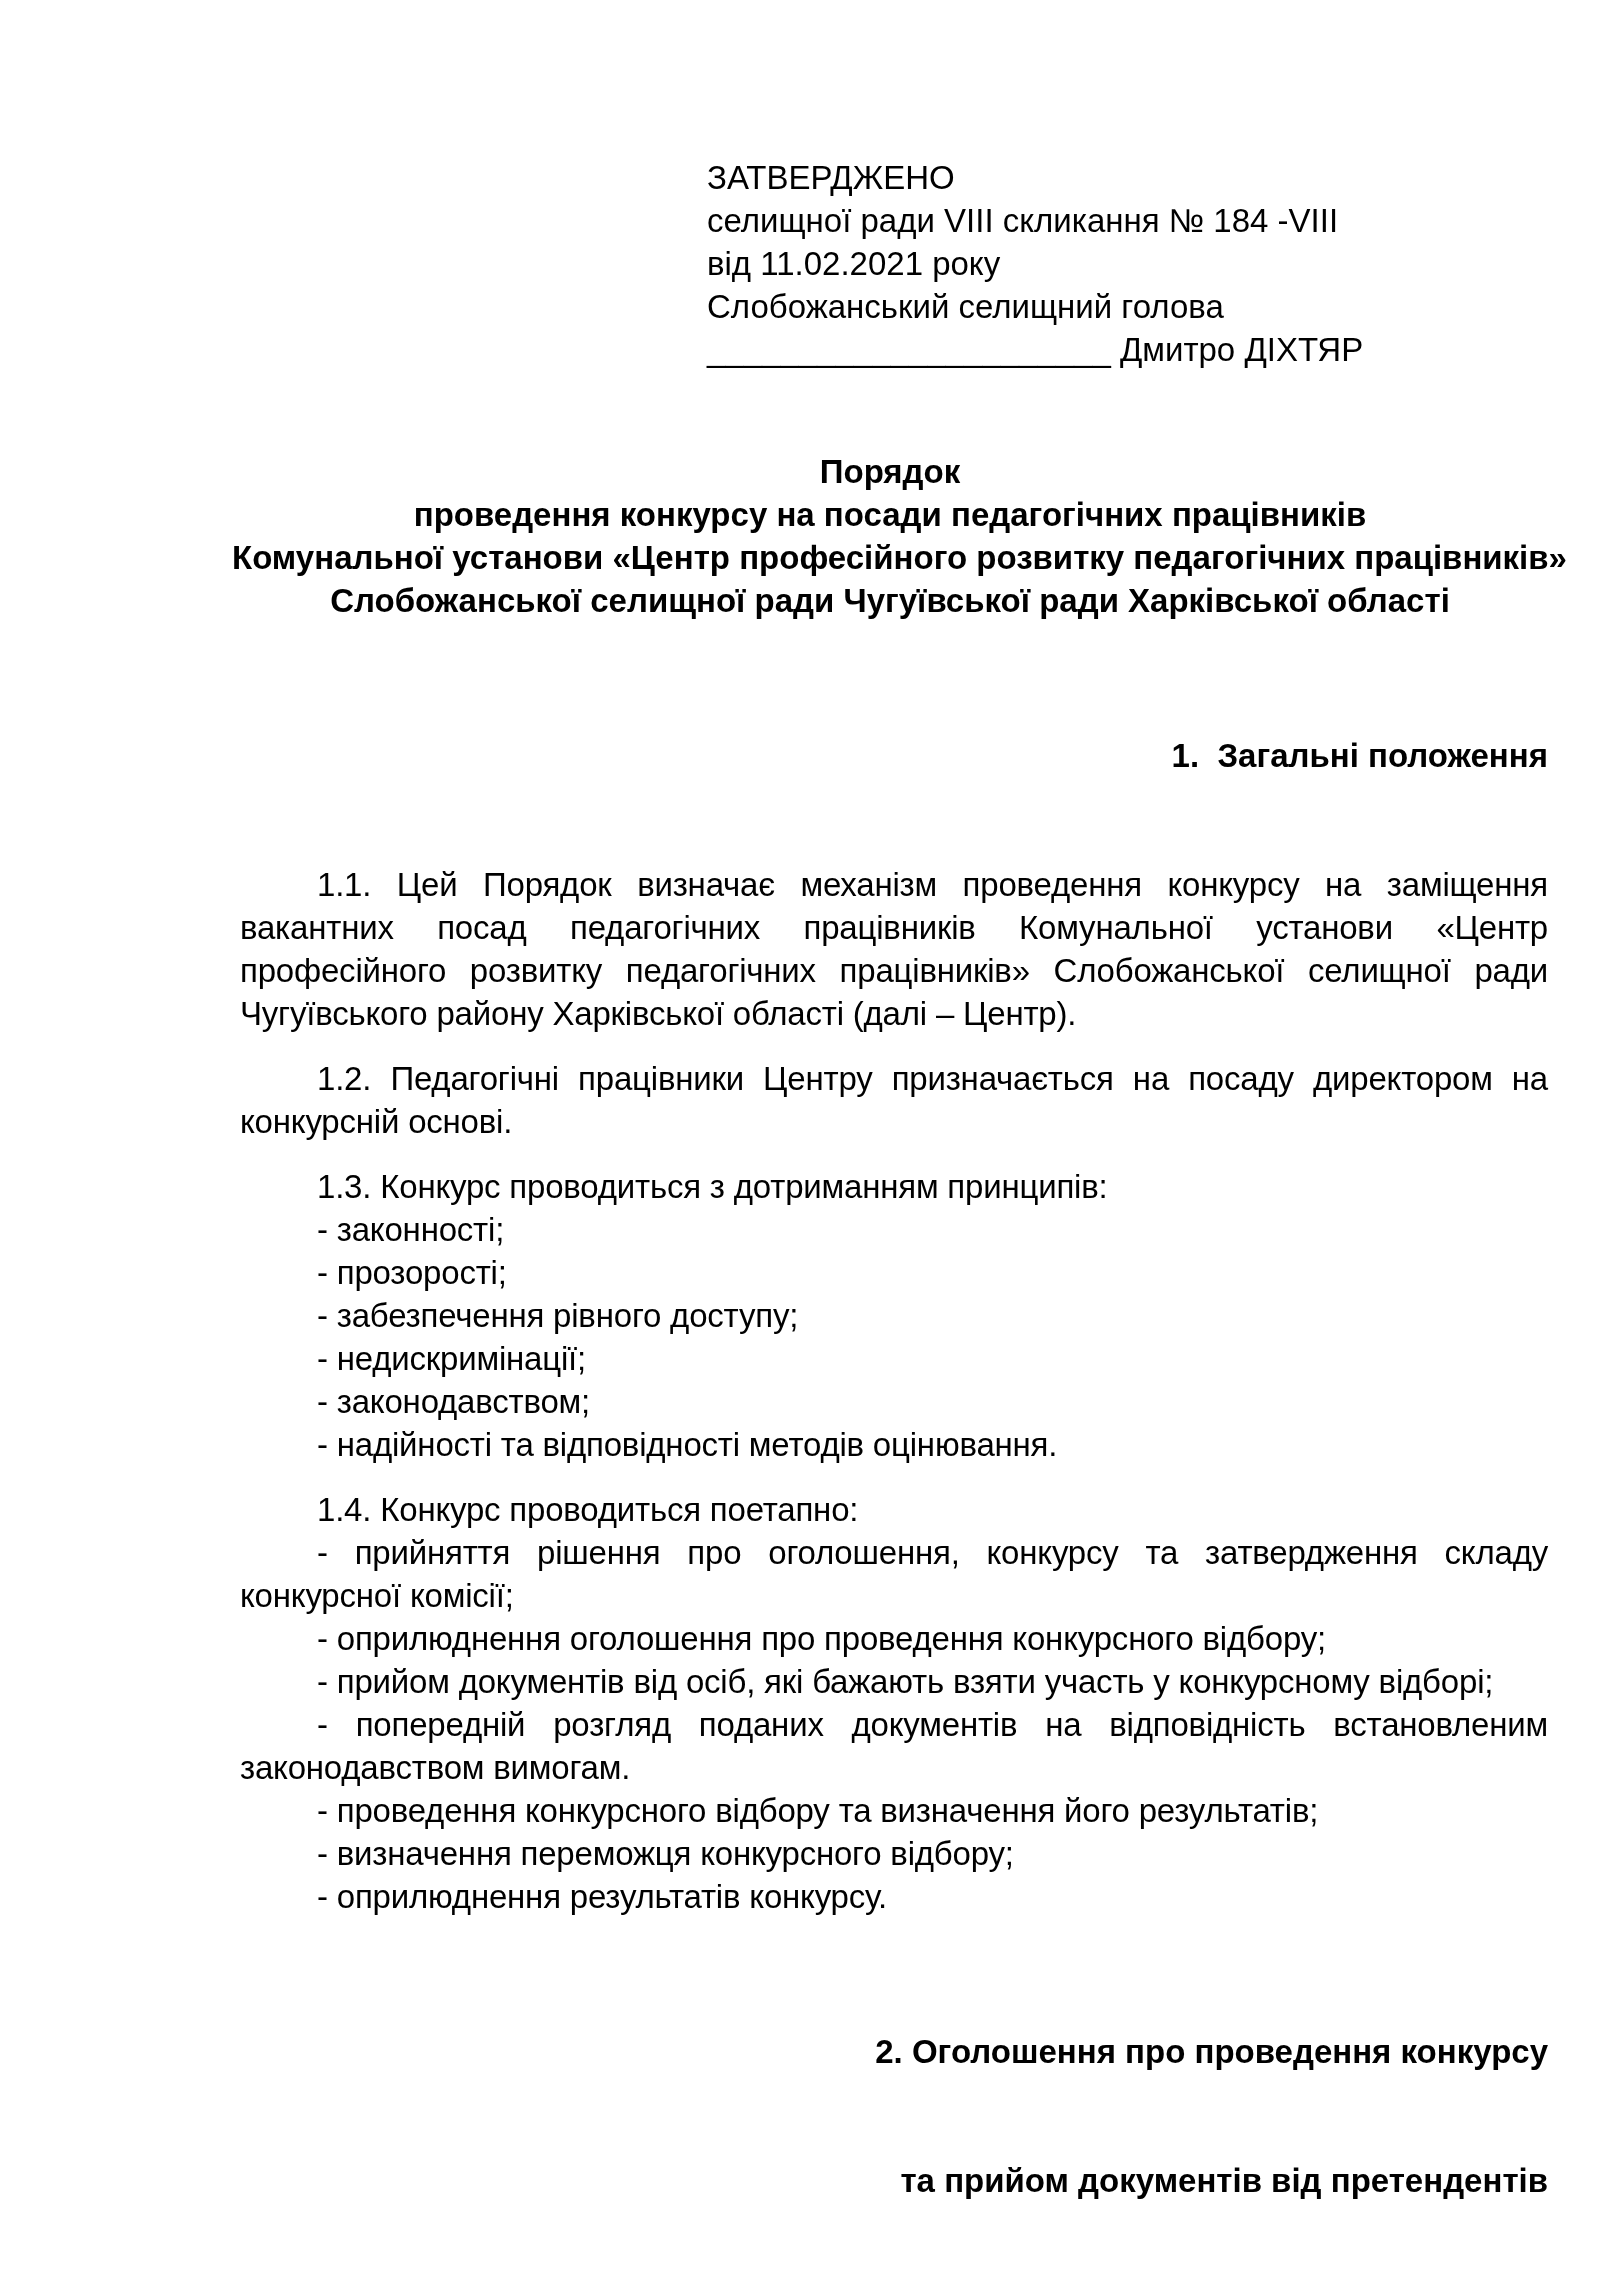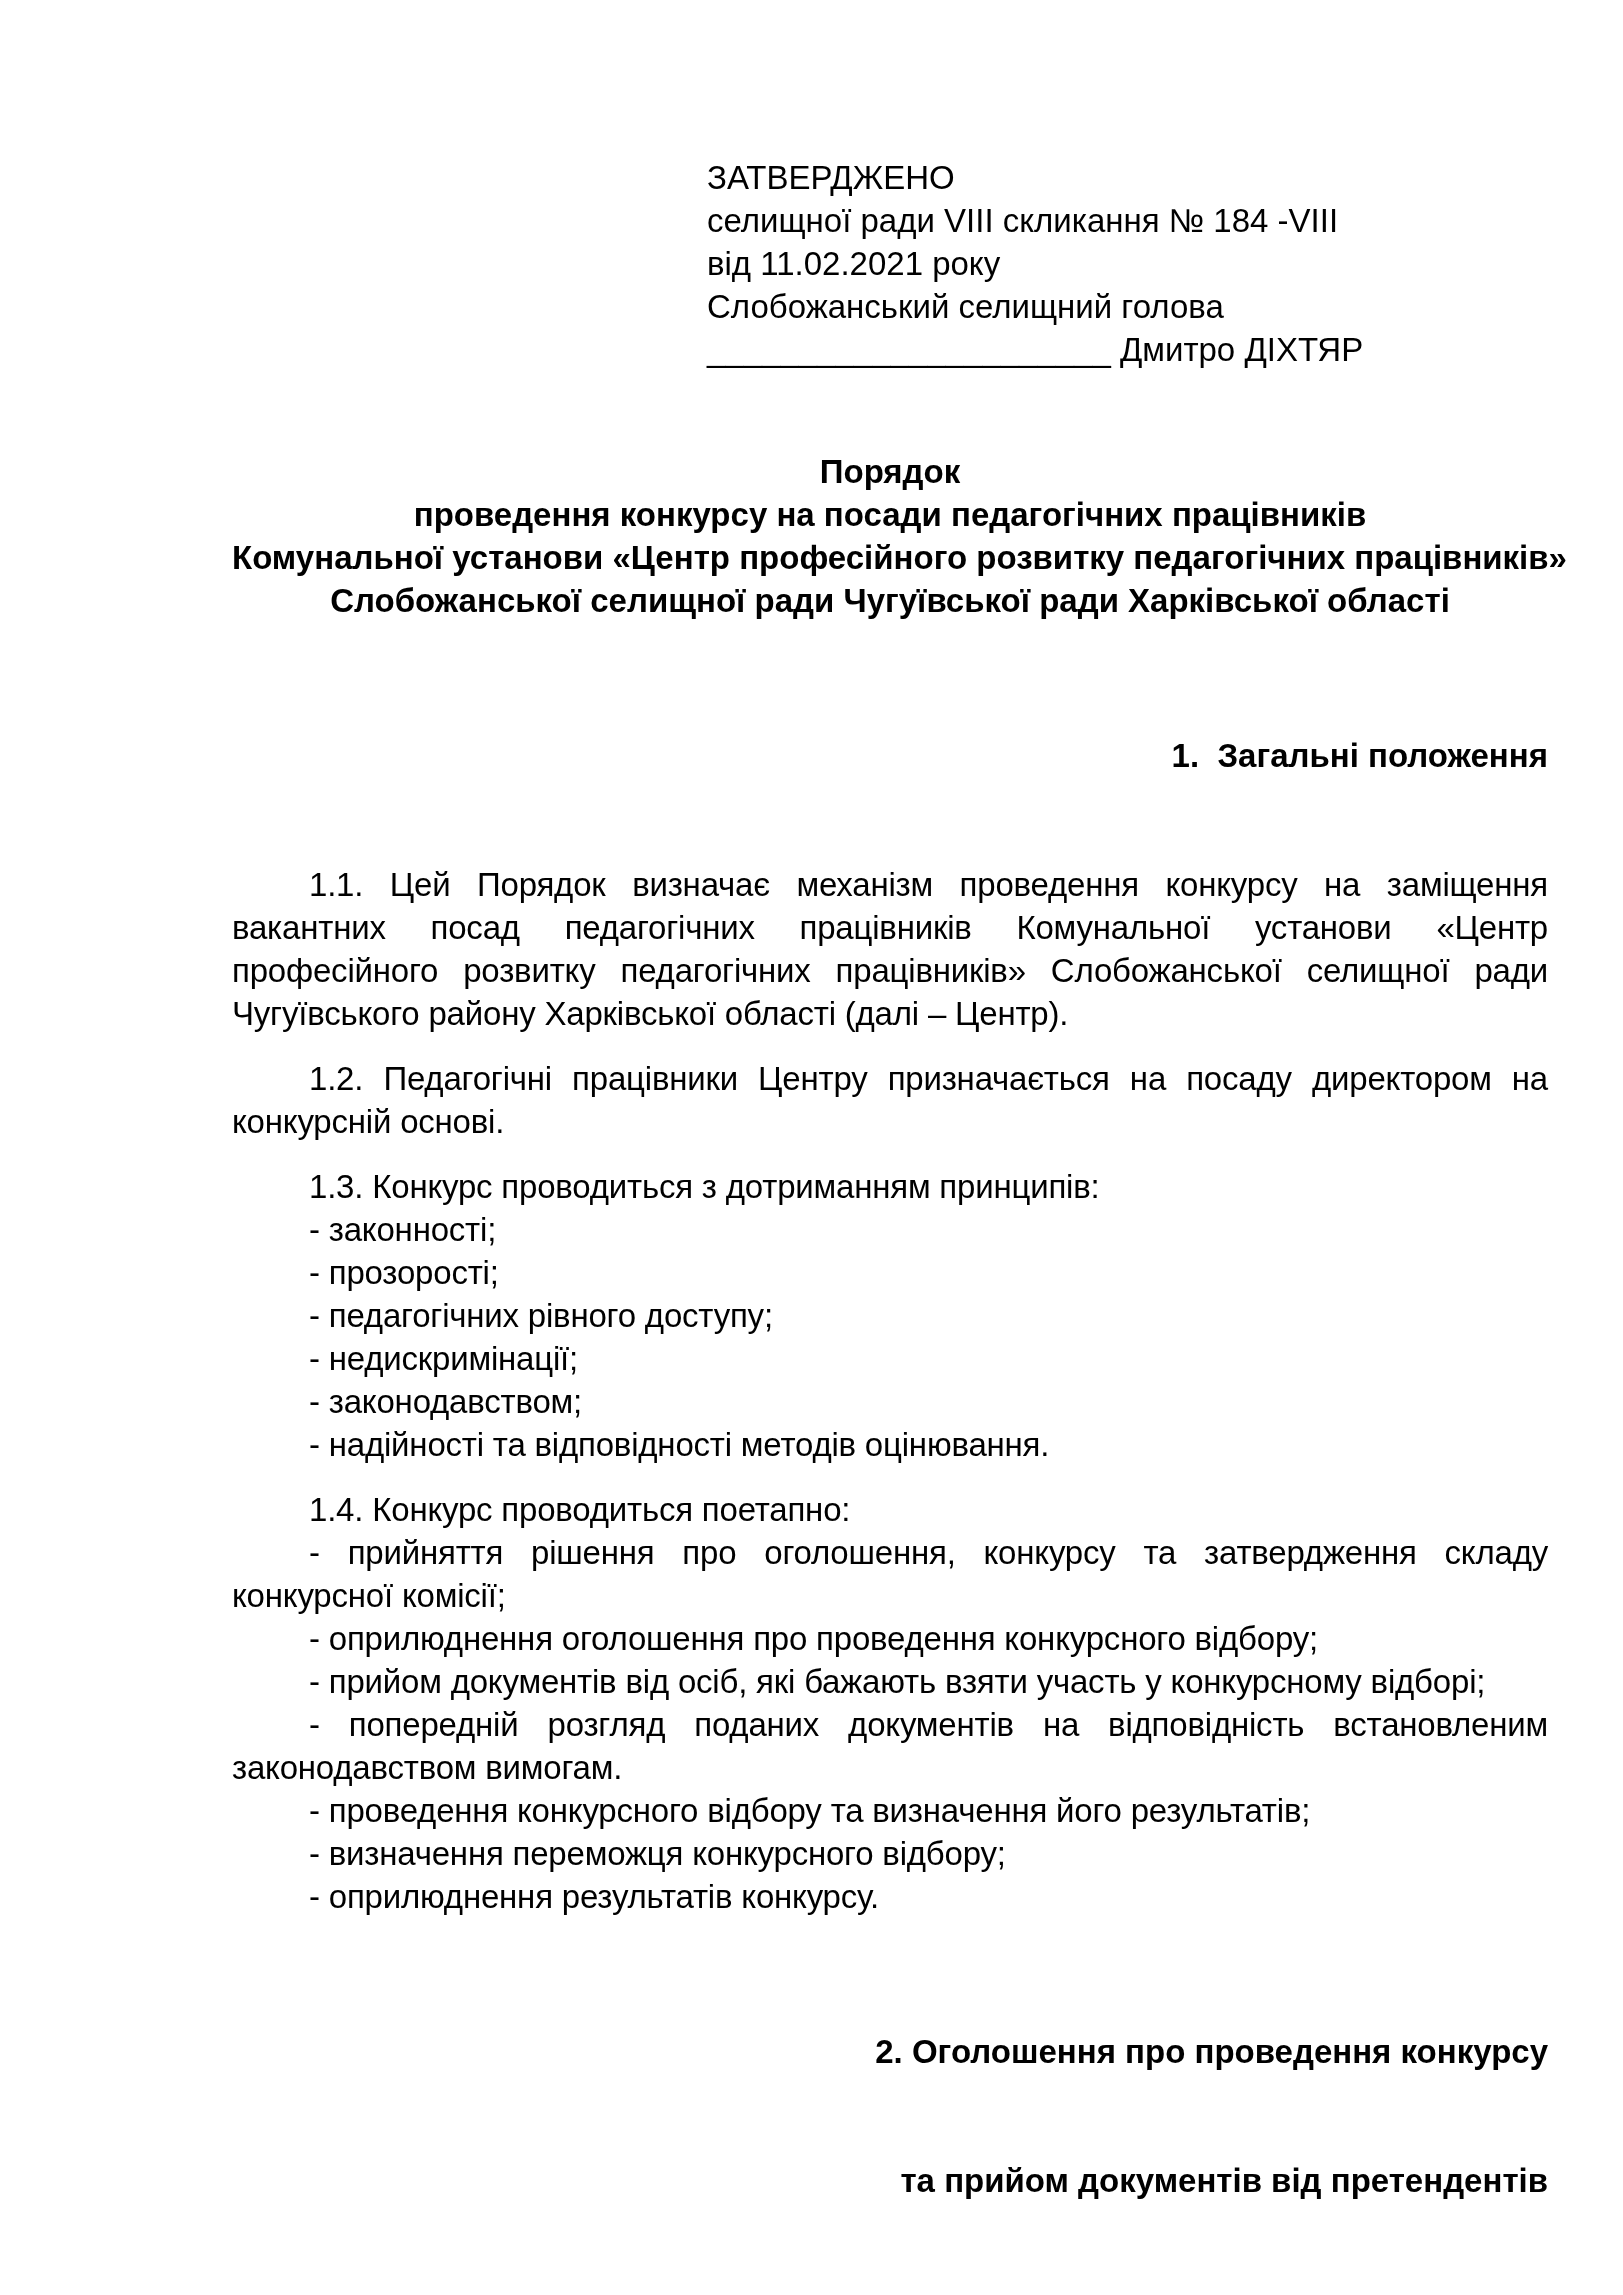--- a/index.html
+++ b/index.html
@@ -33,20 +33,21 @@
     margin-top: 26px;
     text-align: right;
     font-weight: bold;
     white-space: pre-wrap;
   }
   .section-heading p { white-space: pre; }
   p.body {
     text-align: justify;
     text-indent: 77px;
     letter-spacing: -0.2px;
+    margin-left: 8px;
   }
   p.gap { margin-top: 22px; }
 </style>
 </head>
 <body>
 
 <div class="page">
   <div class="content">
 
     <div class="approval">
@@ -66,21 +67,21 @@
 
     <div class="section-heading">
       <p>1.  Загальні положення</p>
     </div>
 
     <p class="body">1.1. Цей Порядок визначає механізм проведення конкурсу на заміщення вакантних посад педагогічних працівників Комунальної установи «Центр професійного розвитку педагогічних працівників» Слобожанської селищної ради Чугуївського району Харківської області (далі – Центр).</p>
     <p class="body gap">1.2. Педагогічні працівники Центру призначається на посаду директором на конкурсній основі.</p>
     <p class="body gap">1.3. Конкурс проводиться з дотриманням принципів:</p>
     <p class="body">- законності;</p>
     <p class="body">- прозорості;</p>
-    <p class="body">- педагогічних рівного доступу;</p>
+    <p class="body">- забезпечення рівного доступу;</p>
     <p class="body">- недискримінації;</p>
     <p class="body">- законодавством;</p>
     <p class="body">- надійності та відповідності методів оцінювання.</p>
     <p class="body gap">1.4. Конкурс проводиться поетапно:</p>
     <p class="body">- прийняття рішення про оголошення, конкурсу та затвердження складу конкурсної комісії;</p>
     <p class="body">- оприлюднення оголошення про проведення конкурсного відбору;</p>
     <p class="body">- прийом документів від осіб, які бажають взяти участь у конкурсному відборі;</p>
     <p class="body">- попередній розгляд поданих документів на відповідність встановленим законодавством вимогам.</p>
     <p class="body">- проведення конкурсного відбору та визначення його результатів;</p>
     <p class="body">- визначення переможця конкурсного відбору;</p>

